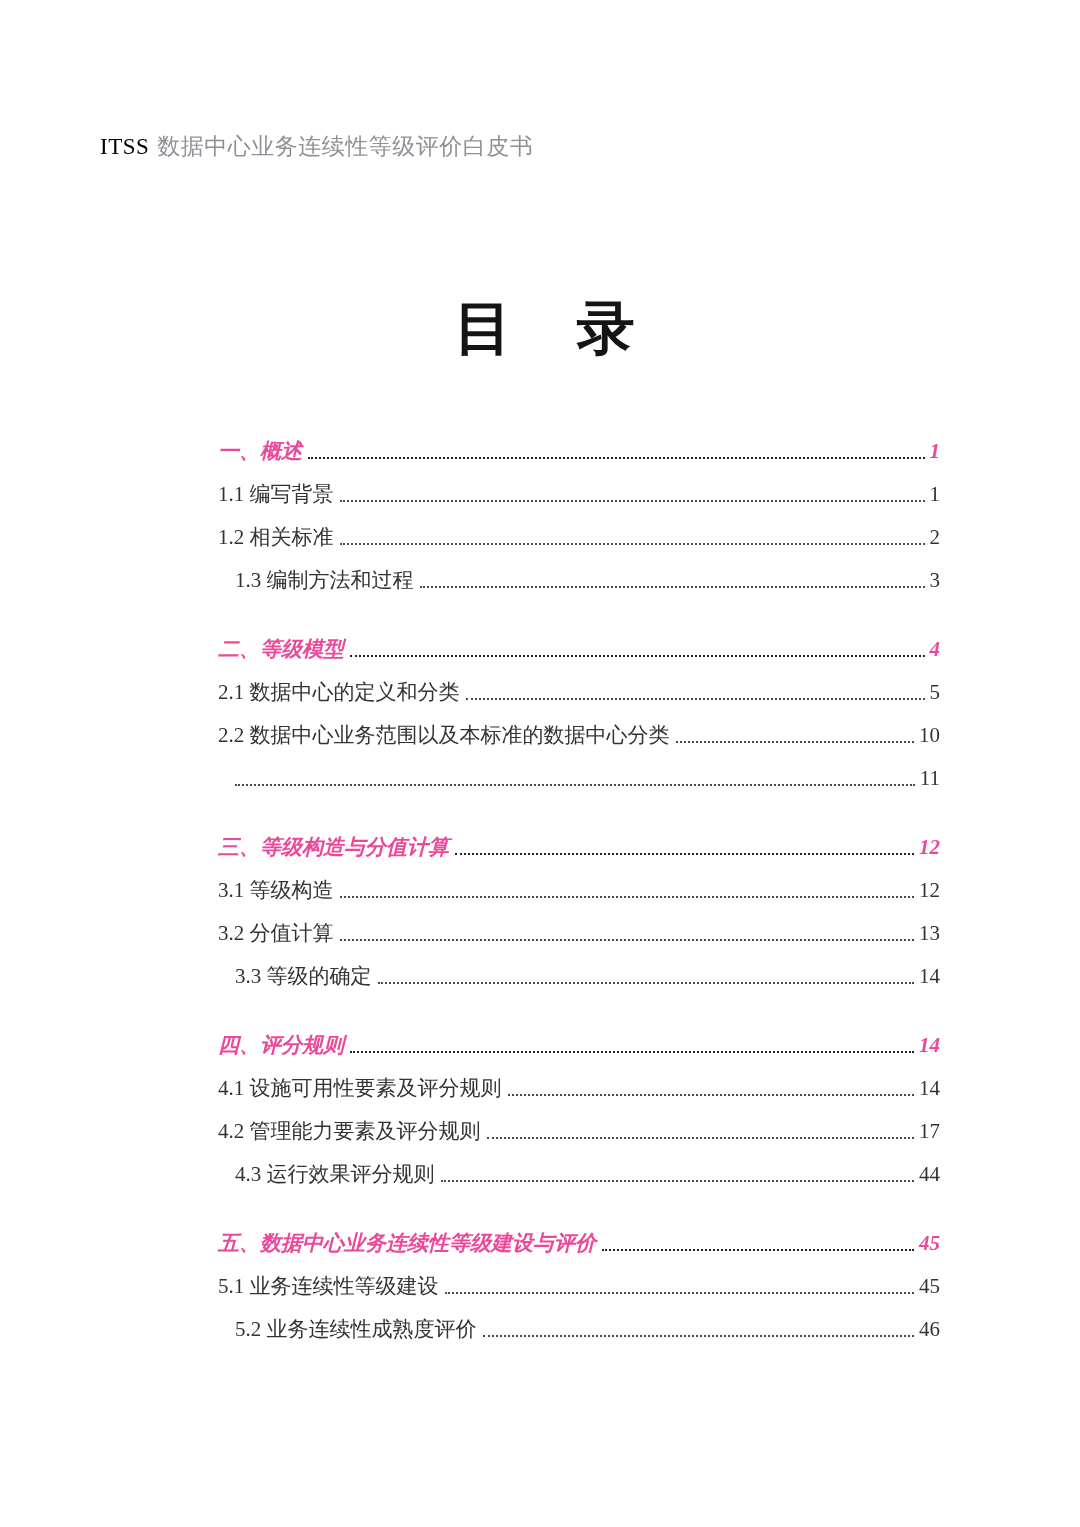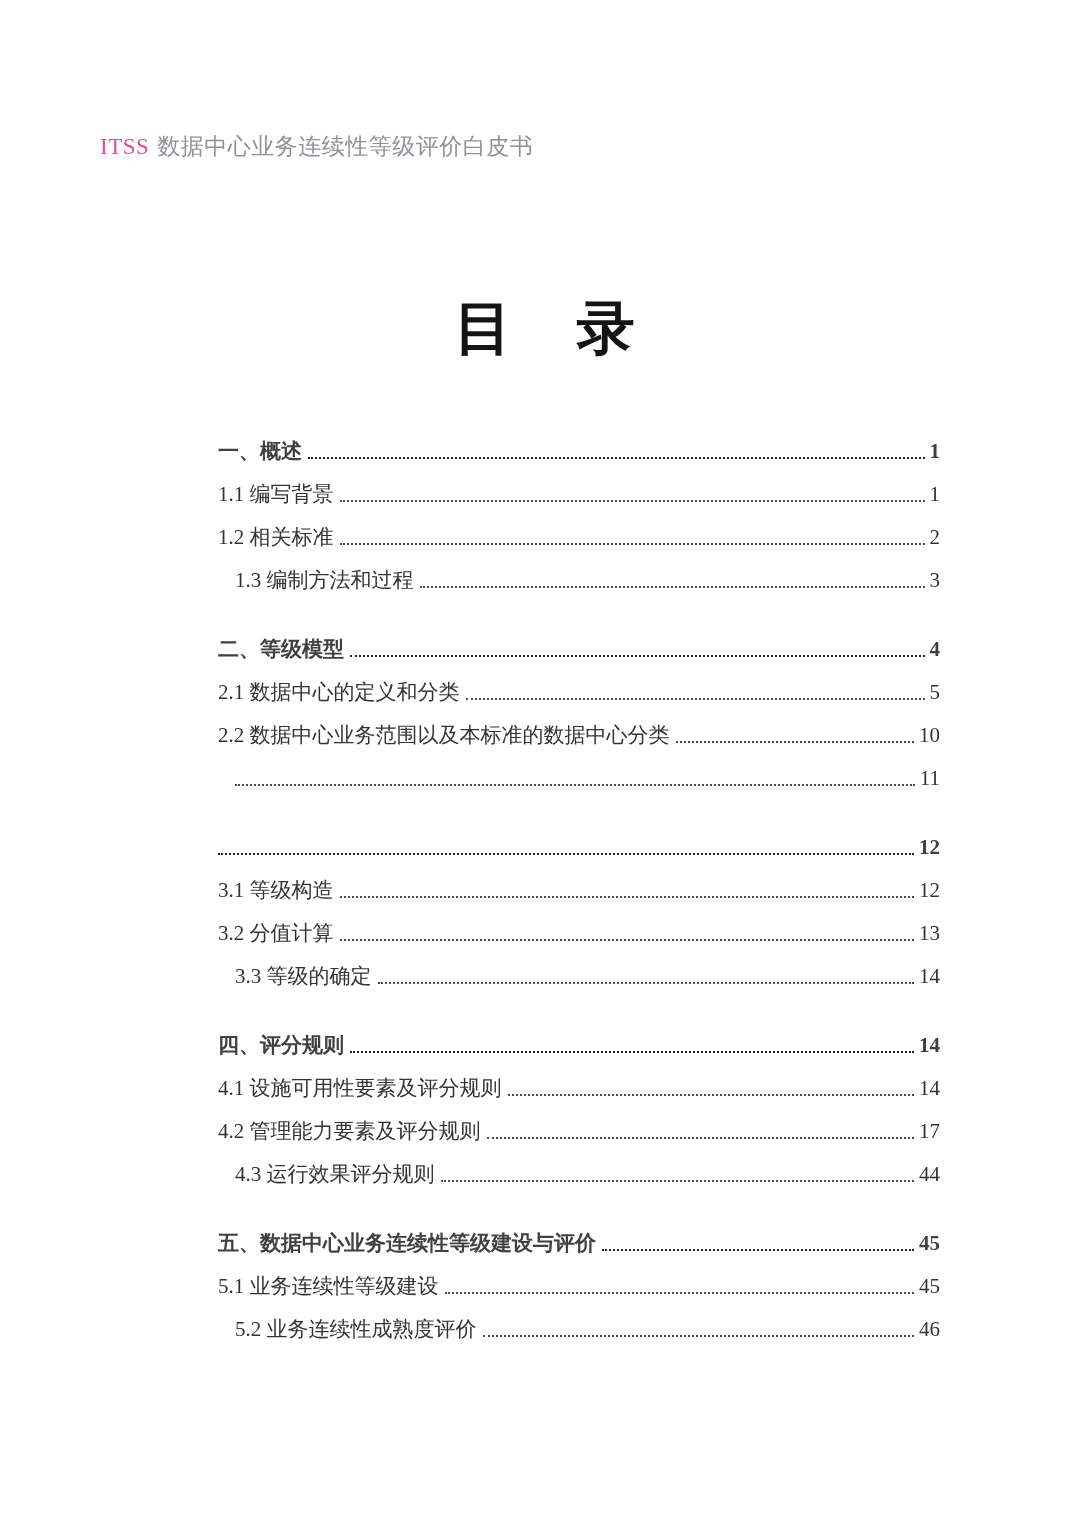--- a/index.html
+++ b/index.html
@@ -17,21 +17,21 @@
   .doc-header {
     position: absolute;
     left: 100px;
     top: 131px;
     font-size: 23px;
     letter-spacing: 0.5px;
     color: #8e9297;
     white-space: nowrap;
   }
   .doc-header .brand {
-    color: #ec4899;
+    color: #000000;
     margin-right: 8px;
   }
 
   .doc-title {
     position: absolute;
     top: 290px;
     left: 14px;
     width: 1062px;
     text-align: center;
     font-size: 58px;
@@ -56,21 +56,22 @@
     line-height: 28px;
     margin-bottom: 15px;
     font-size: 21px;
     color: #333333;
     cursor: pointer;
   }
   .toc-section .toc-row:last-child { margin-bottom: 15px; margin-left: 17px; }
 
   .toc-row.heading {
     font-weight: bold;
-    color: #404040;
+    color: #ec4899;
+    font-style: italic;
   }
 
   .toc-row .lbl {
     white-space: nowrap;
     padding-right: 6px;
   }
   .toc-row .dots {
     flex: 1;
     min-width: 24px;
     border-bottom: 2px dotted #4a4a4a;
@@ -133,20 +134,21 @@
       <span class="pg">10</span>
     </div>
     <div class="toc-row">
       <span class="dots"></span>
       <span class="pg">11</span>
     </div>
   </div>
 
   <div class="toc-section">
     <div class="toc-row heading">
+      <span class="lbl">三、等级构造与分值计算</span>
       <span class="dots"></span>
       <span class="pg">12</span>
     </div>
     <div class="toc-row">
       <span class="lbl">3.1 等级构造</span>
       <span class="dots"></span>
       <span class="pg">12</span>
     </div>
     <div class="toc-row">
       <span class="lbl">3.2 分值计算</span>

